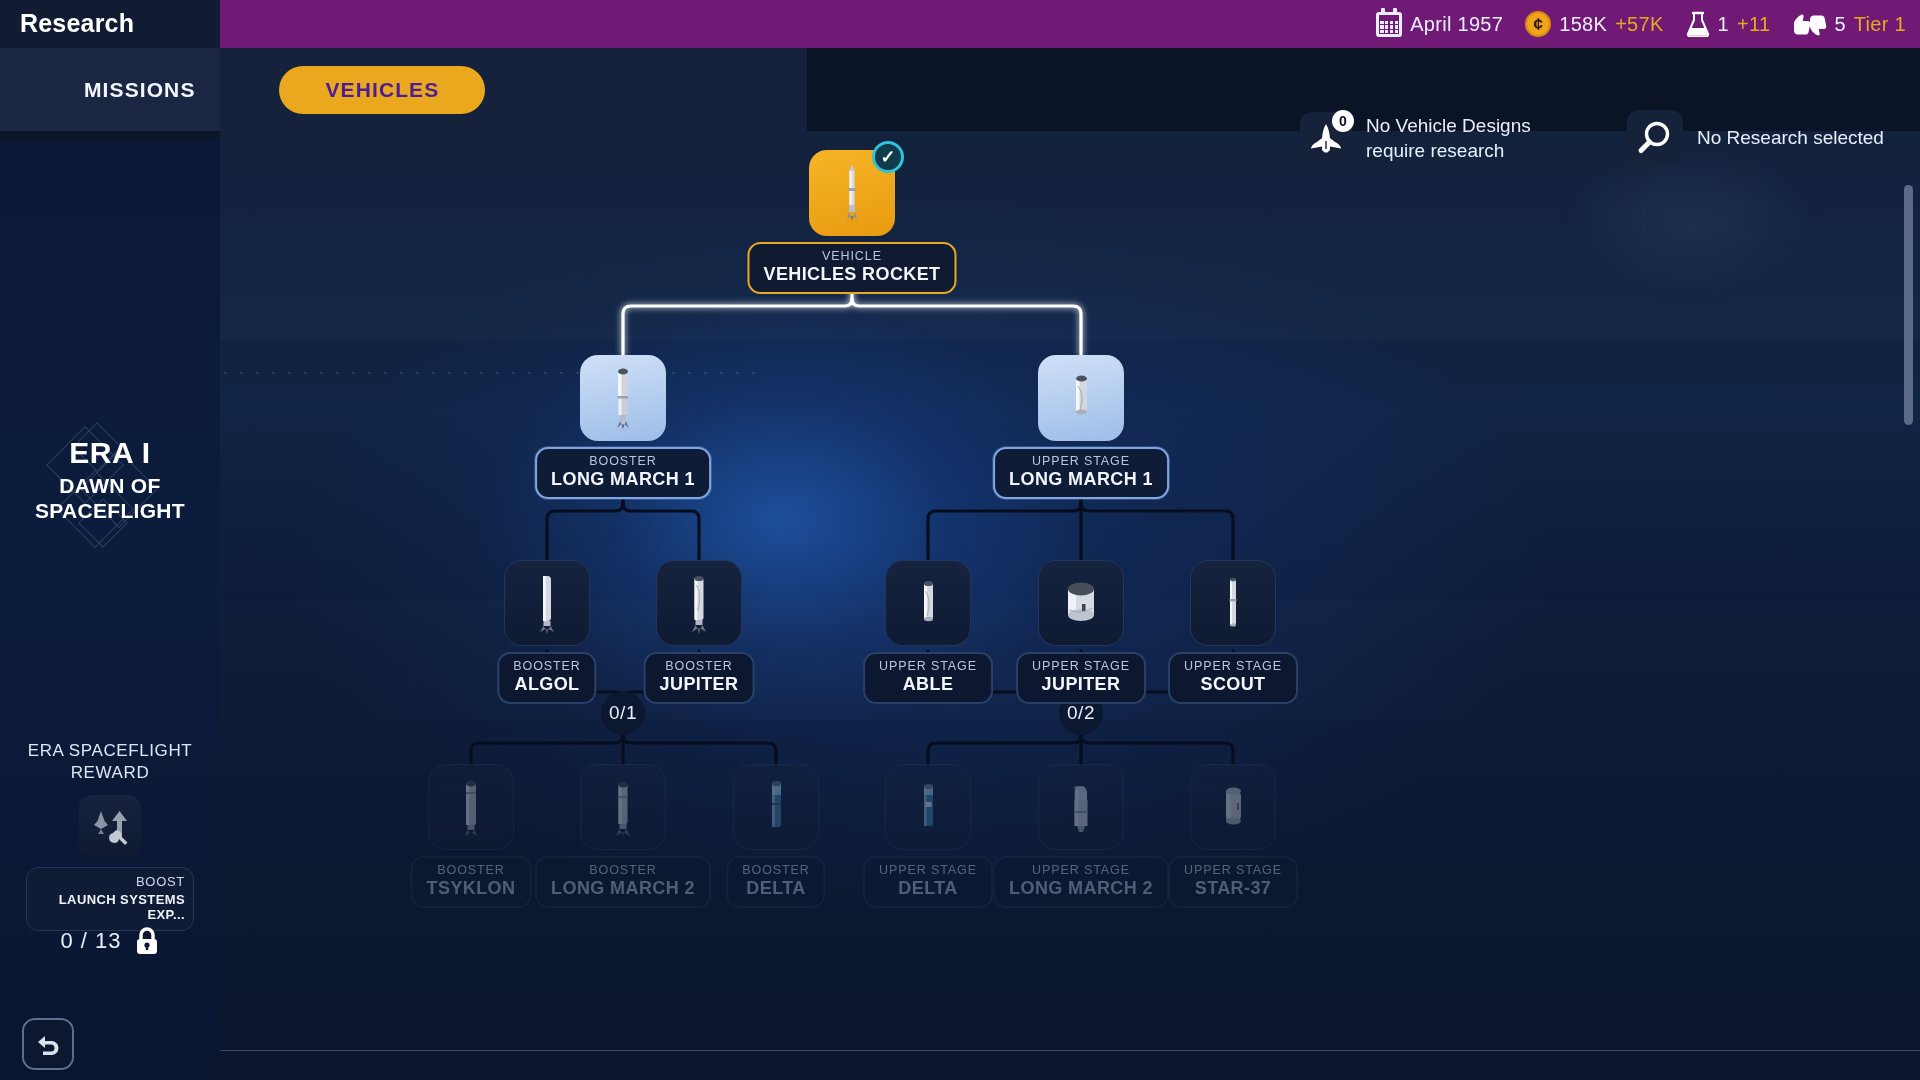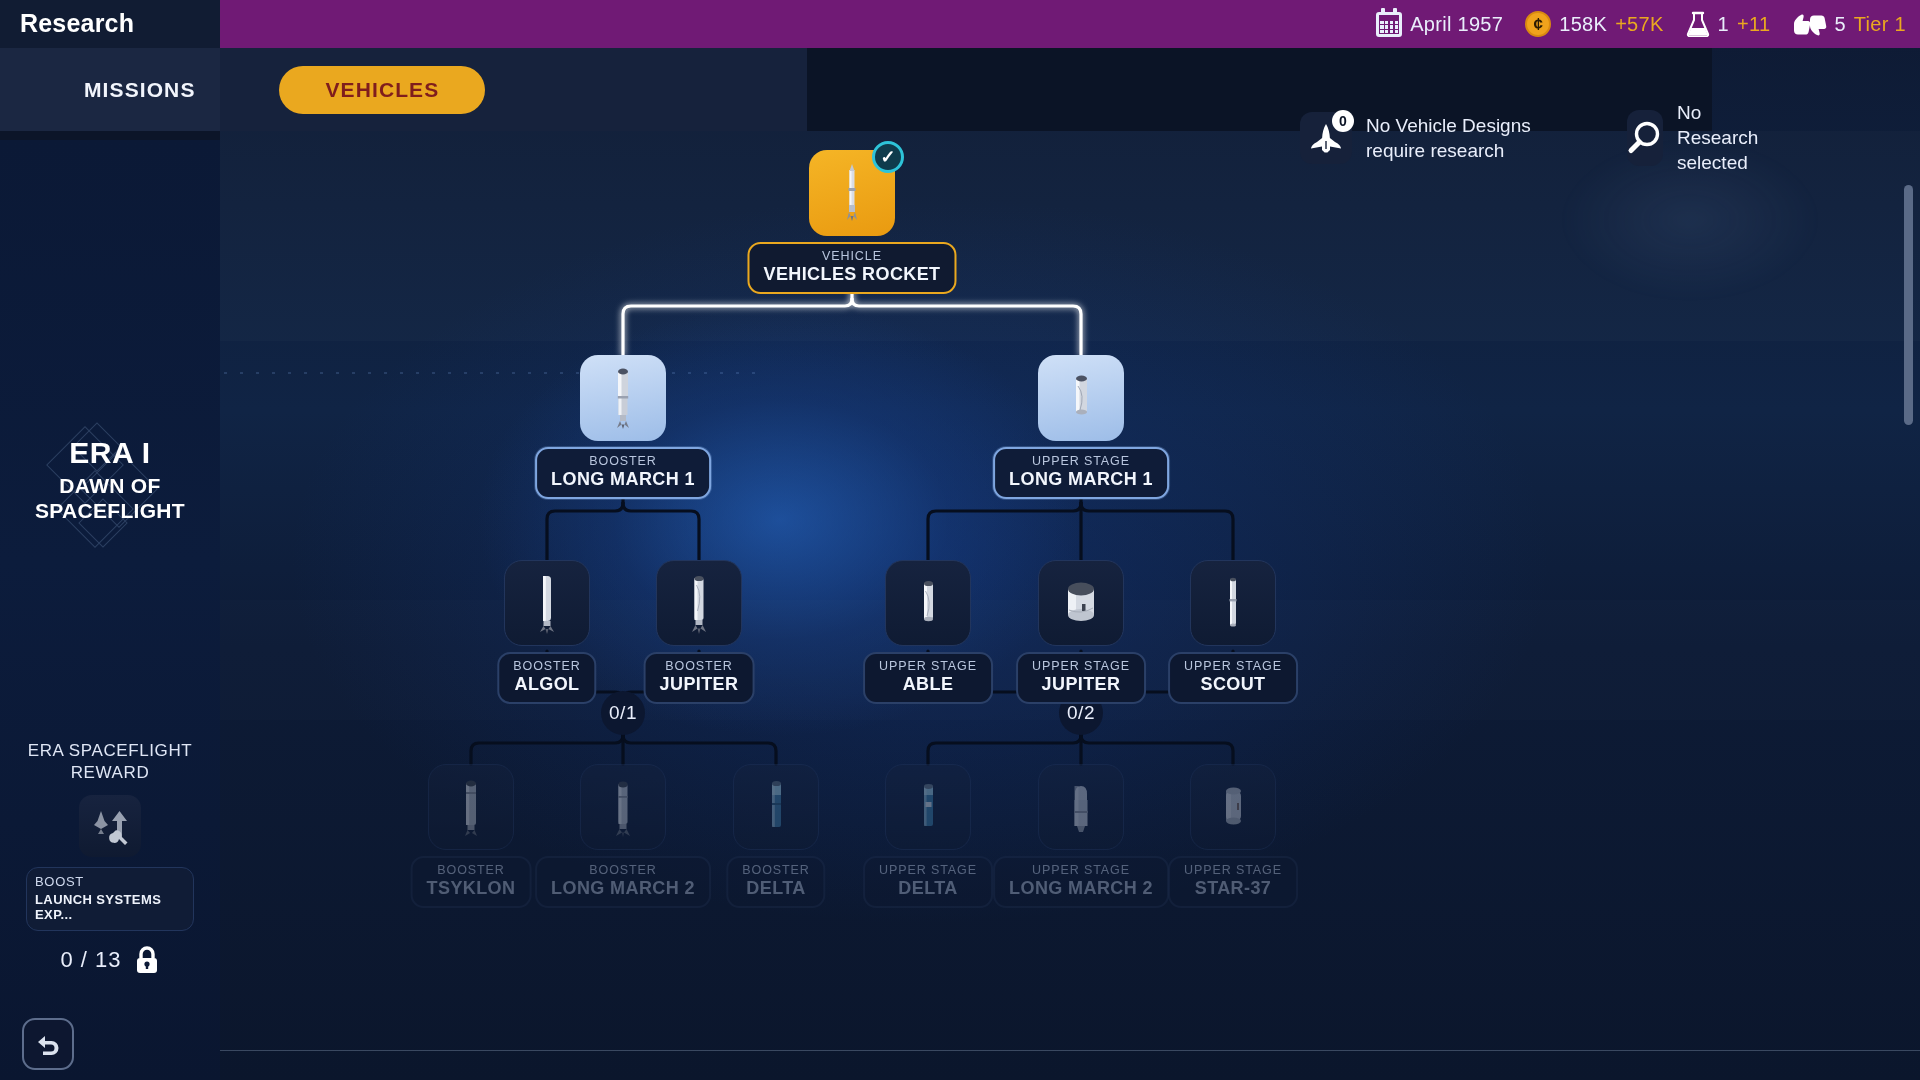--- a/index.html
+++ b/index.html
@@ -83,21 +83,21 @@
     width: 26px; height: 26px; border-radius: 50%;
     background: #f0a31c; border: 2.5px solid #d98a10;
     display:flex; align-items:center; justify-content:center;
     font-size: 17px; font-weight: bold; color:#2a1b02; line-height:1;
   }
   .ic-flask { width: 24px; height: 26px; position: relative; }
   .ic-thumbs { width: 34px; height: 22px; position: relative; }
 
   
   .tabbar {
-    position: absolute; left: 0; top: 48px; width: 1712px; height: 83px;
+    position: absolute; left: 0; top: 48px; width: 1920px; height: 83px;
     z-index: 38;
   }
   .tabbar-bg-left {
     position:absolute; left:0; top:0; width:220px; height:83px; background:#1b2742;
   }
   .tabbar-bg-right {
     position:absolute; left:220px; top:0; width:587px; height:83px; background:#16223c;
   }
   .tabbar-bg-far {
     position:absolute; left:807px; top:0; right:0; height:83px; background:#0b1426;
@@ -105,21 +105,21 @@
   .tabs {
     position: absolute; left: 0; top: 0; height: 83px; display: flex; align-items: center;
   }
   .tab {
     height: 48px; display:flex; align-items:center; justify-content:center;
     padding: 0 34px; border-radius: 24px; cursor: pointer;
     font-size: 21px; font-weight: bold; letter-spacing: 1.1px; color:#f2f5fc;
   }
   .tab.t-missions { margin-left: 50px; }
   .tab.t-buildings { margin-left: 54px; }
-  .tab.active { background:#eaa81f; color:#7f1d1d; margin-left: 50px; padding: 14px 46px; }
+  .tab.active { background:#eaa81f; color:#4c1d95; margin-left: 50px; padding: 14px 46px; }
 
   .notif {
     position:absolute; top: 48px; height: 83px; display:flex; align-items:center; gap:14px;
   }
   .notif-icon-box {
     width: 52px; height: 52px; border-radius: 12px; background:#16213a;
     position:relative; display:flex; align-items:center; justify-content:center;
   }
   .badge0 {
     position:absolute; right:-2px; top:-2px; width:22px; height:22px; border-radius:50%;
@@ -143,26 +143,26 @@
     position:absolute; left:0; top:600px; width:220px; text-align:center;
     font-size: 17px; line-height: 22px; letter-spacing: 0.6px; color:#dfe6f5;
   }
   .reward-icon {
     position:absolute; left:79px; top:655px; width:62px; height:62px; border-radius:13px;
     background: linear-gradient(180deg, #17233f 0%, #0f1a31 100%);
     display:flex; align-items:center; justify-content:center;
   }
   .reward-pill {
     position:absolute; left:26px; top:727px; width:168px; padding:6px 8px 8px;
-    background:#101c36; border:1px solid #22355c; border-radius:12px; text-align:left;
+    background:#101c36; border:1px solid #22355c; border-radius:12px; text-align:right;
   }
   .reward-pill .rl1 { font-size:13px; letter-spacing:0.7px; color:#cfd9ee; }
   .reward-pill .rl2 { font-size:13px; font-weight:bold; letter-spacing:0.4px; color:#eef2fb; margin-top:3px; }
   .progress-row {
-    position:absolute; left:0; top:805px; width:220px;
+    position:absolute; left:0; top:786px; width:220px;
     display:flex; align-items:center; justify-content:center; gap:12px;
   }
   .progress-row .pnum { font-size: 22px; color:#e9eefb; letter-spacing:1px; }
   .lock-ic { width: 26px; height: 30px; position:relative; }
 
   .back-btn {
     position:absolute; left:22px; top:1018px; width:52px; height:52px;
     border:2px solid #5d6d8c; border-radius:13px; background:#0d1730;
     display:flex; align-items:center; justify-content:center; cursor:pointer;
     z-index: 50;

